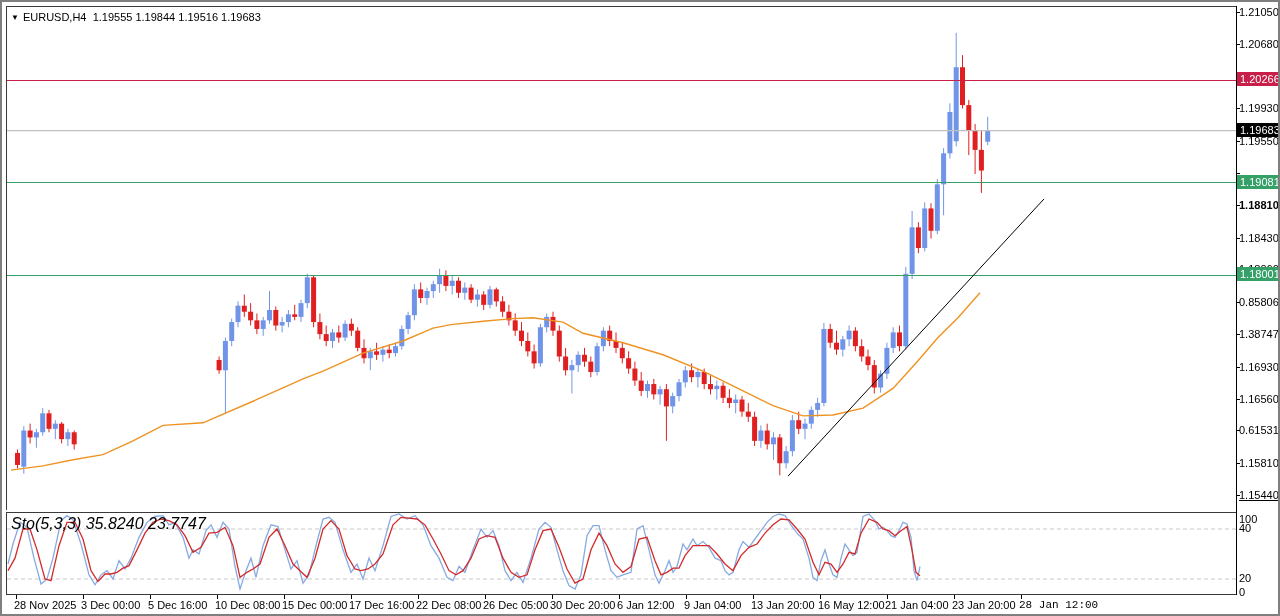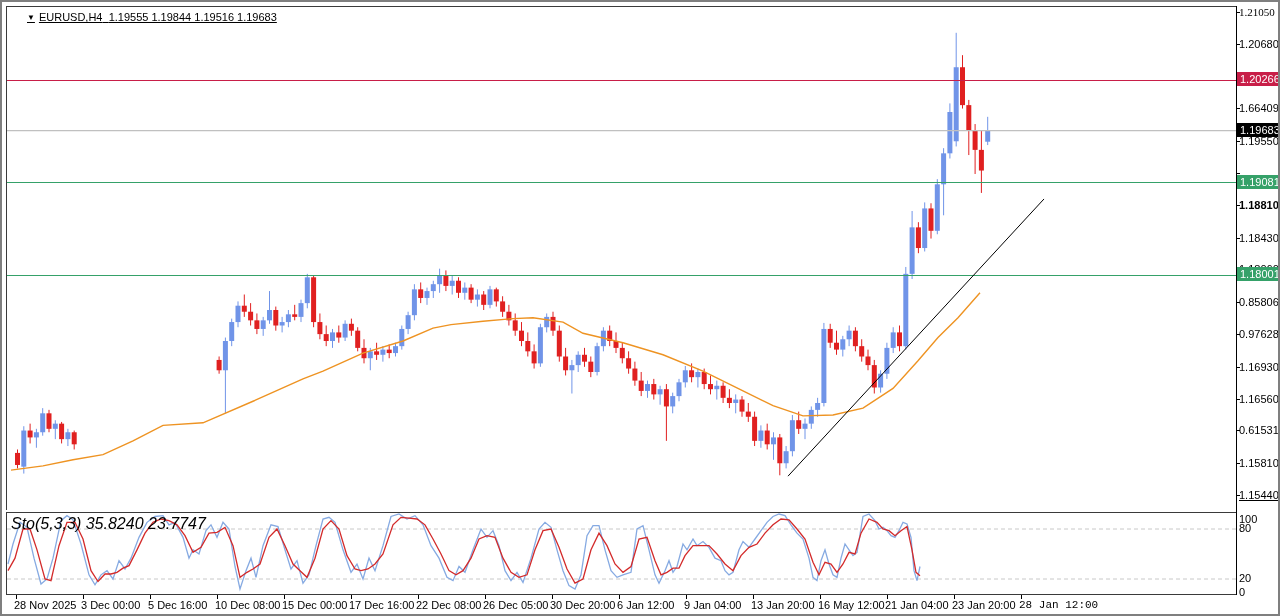--- a/index.html
+++ b/index.html
@@ -11,21 +11,21 @@
   #indicator-pane{position:absolute;left:4px;top:510px;width:1230px;height:83px;background:#fff;
     border-top:1px solid #3a3a3a;border-left:1px solid #3a3a3a;border-bottom:1px solid #3a3a3a;}
   #chart-pane svg,#indicator-pane svg{position:absolute;left:0;top:0;}
   #price-axis{position:absolute;left:1234px;top:4px;width:44px;height:589px;background:#fff;
     border-left:1px solid #000;}
   .ptick{position:absolute;left:2px;height:13px;line-height:13px;font-size:11px;color:#000;white-space:nowrap;}
   .ptickmark{position:absolute;left:-1px;width:4px;height:1px;background:#000;}
   .ptag{position:absolute;left:0px;width:44px;height:14px;line-height:14px;font-size:11px;
     color:#fff;padding-left:3px;white-space:nowrap;}
   .stolabel{position:absolute;left:2px;height:11px;line-height:11px;font-size:11px;color:#000;}
-  #symbol-label{position:absolute;left:20px;top:4px;font-size:11px;color:#000;white-space:nowrap;z-index:5;text-decoration:underline;}
+  #symbol-label{position:absolute;left:4px;top:4px;font-size:11px;color:#000;white-space:nowrap;z-index:5;}
   #symbol-label .tri{font-size:8px;vertical-align:1px;margin-right:4px;}
   #sto-label{position:absolute;left:4px;top:2px;font-size:16px;color:#000;z-index:5;white-space:nowrap;font-style:italic;}
   #time-axis{position:absolute;left:4px;top:594px;width:1230px;height:18px;background:#fff;}
   .tlabel{position:absolute;top:3px;font-size:11px;color:#000;white-space:nowrap;}
   .ttick{position:absolute;top:-1px;width:1px;height:4px;background:#000;}
 </style>
 </head>
 <body>
 
 <div id="terminal">
@@ -581,57 +581,57 @@
         <line x1="0" y1="16" x2="1229" y2="16" stroke="#c8c8c8" stroke-width="1" stroke-dasharray="4 3"></line>
         <line x1="0" y1="66" x2="1229" y2="66" stroke="#c8c8c8" stroke-width="1" stroke-dasharray="4 3"></line>
         <polyline points="1,51 6,31 13,9.333333333333329 20,14.333333333333329 27,45.166666666666664 34,71 40,66 46,45.166666666666664 54,7.666666666666664 60,2.6666666666666643 66,6.833333333333329 74,31 82,61.833333333333336 88,71.83333333333333 94,61.833333333333336 100,57.666666666666664 106,66 112,47.666666666666664 118,56 124,45.166666666666664 132,24.33333333333333 140,9.333333333333329 148,3.5 156,2.6666666666666643 162,11.833333333333329 168,9.333333333333329 176,24.33333333333333 182,45.166666666666664 186,36.83333333333333 192,41 199,17.666666666666664 204,11.833333333333329 210,24.33333333333333 216,9.333333333333329 222,16 228,53.5 233,76 239,57.666666666666664 244,45.166666666666664 249,64.33333333333333 256,32.666666666666664 264,11.833333333333329 271,13.5 278,36.83333333333333 284,56 290,47.666666666666664 296,70.16666666666667 302,61.833333333333336 309,32.666666666666664 316,6 322,4.333333333333329 328,9.333333333333329 336,36.83333333333333 344,59.333333333333336 350,51 356,66 362,45.166666666666664 368,57.666666666666664 376,32.666666666666664 384,3.5 392,1 400,6 408,2.6666666666666643 416,11.833333333333329 424,32.666666666666664 432,45.166666666666664 440,64.33333333333333 446,67.66666666666667 452,53.5 458,59.333333333333336 466,36.83333333333333 474,16 480,24.33333333333333 486,17.666666666666664 492,32.666666666666664 498,57.666666666666664 504,67.66666666666667 510,59.333333333333336 516,69.33333333333333 524,45.166666666666664 532,16 538,9.333333333333329 544,14.333333333333329 550,36.83333333333333 556,57.666666666666664 562,72.66666666666667 568,76 574,61.833333333333336 580,22.666666666666664 586,12.666666666666664 592,12.666666666666664 598,36.83333333333333 604,57.666666666666664 610,64.33333333333333 616,61.833333333333336 624,59.333333333333336 630,16 636,12.666666666666664 642,36.83333333333333 648,61.833333333333336 652,70.16666666666667 658,57.666666666666664 662,47.666666666666664 666,59.333333333333336 670,53.5 676,31 680,36.83333333333333 686,26 690,32.666666666666664 696,28.5 702,34.33333333333333 708,45.166666666666664 714,47.666666666666664 718,57.666666666666664 722,61.833333333333336 726,59.333333333333336 732,36.83333333333333 736,28.5 742,34.33333333333333 748,26 754,17.666666666666664 760,9.333333333333329 766,3.5 772,1 778,2.6666666666666643 784,11.833333333333329 790,20.166666666666664 796,26 802,45.166666666666664 806,64.33333333333333 810,67.66666666666667 814,47.666666666666664 818,36.83333333333333 822,51 826,61.833333333333336 830,64.33333333333333 834,45.166666666666664 838,31 842,36.83333333333333 846,42.666666666666664 850,39.33333333333333 856,3.5 862,1 868,7.666666666666664 872,16 876,14.333333333333329 880,17.666666666666664 884,22.666666666666664 888,24.33333333333333 892,17.666666666666664 896,9.333333333333329 900,11 904,24.33333333333333 907,57.666666666666664 910,67.66666666666667 913,53.5" fill="none" stroke="#86aae2" stroke-width="1.3"></polyline>
         <polyline points="1,57.666666666666664 8,45.166666666666664 16,16 23,16 30,36.83333333333333 38,66 44,67.66666666666667 52,32.666666666666664 60,9.333333333333329 68,9.333333333333329 76,26 84,57.666666666666664 91,68.5 98,61 104,61 110,59.333333333333336 116,55.166666666666664 122,52.666666666666664 130,36.83333333333333 138,20.166666666666664 146,9.333333333333329 154,6 162,7.666666666666664 170,11.833333333333329 178,22.666666666666664 186,39.33333333333333 194,34.33333333333333 202,20.166666666666664 210,19.33333333333333 218,14.333333333333329 226,32.666666666666664 233,64.33333333333333 240,59.333333333333336 246,56 253,51 262,24.33333333333333 270,16 278,32.666666666666664 286,51 293,57.666666666666664 300,64.33333333333333 308,45.166666666666664 316,16 324,7.666666666666664 332,16 340,42.666666666666664 348,56 354,57.666666666666664 361,56 368,51 376,41 386,11.833333333333329 394,4.333333333333329 402,5.166666666666664 410,6 418,11.833333333333329 426,26 434,41 442,57.666666666666664 449,61.833333333333336 456,57.666666666666664 464,45.166666666666664 472,26 480,22.666666666666664 488,24.33333333333333 496,45.166666666666664 504,59.333333333333336 512,64.33333333333333 520,61.833333333333336 528,36.83333333333333 536,17.666666666666664 544,16 552,34.33333333333333 560,56 568,70.16666666666667 576,66 584,36.83333333333333 592,20.166666666666664 600,32.666666666666664 608,51 616,59.333333333333336 624,53.5 632,26 640,24.33333333333333 648,47.666666666666664 654,61.833333333333336 660,59.333333333333336 666,55.166666666666664 672,55.166666666666664 678,42.666666666666664 686,32.666666666666664 694,32.666666666666664 702,32.666666666666664 710,41 718,51 726,57.666666666666664 734,42.666666666666664 742,34.33333333333333 750,31 758,20.166666666666664 766,11.833333333333329 774,6 782,6.833333333333329 790,16 798,26 806,49.33333333333333 812,61.833333333333336 818,49.33333333333333 824,51 830,59.333333333333336 836,51 842,39.33333333333333 848,41 854,20.166666666666664 862,6 870,9.333333333333329 876,16 882,17.666666666666664 888,22.666666666666664 894,17.666666666666664 900,13.5 905,36.83333333333333 909,59.333333333333336 913,62.666666666666664" fill="none" stroke="#d32a2a" stroke-width="1.3"></polyline>
       </svg>
     <div id="sto-label">Sto(5,3,3) 35.8240 23.7747</div>
   </div>
 
   <div id="price-axis">
       <div class="ptickmark" style="top: 6px;"></div>
-      <div class="ptick" style="top: 0px; font-family: Liberation Serif, serif;">1.21050</div>
+      <div class="ptick" style="top: 0px;">1.21050</div>
       <div class="ptickmark" style="top: 37.8533px;"></div>
       <div class="ptick" style="top: 31.8533px;">1.20680</div>
       <div class="ptickmark" style="top: 69.7066px;"></div>
       <div class="ptick" style="top: 63.7066px;">1.20310</div>
       <div class="ptickmark" style="top: 102.421px;"></div>
-      <div class="ptick" style="top: 96.4208px;">1.66409</div>
+      <div class="ptick" style="top: 96.4208px;">1.19930</div>
       <div class="ptickmark" style="top: 135.135px;"></div>
       <div class="ptick" style="top: 129.135px;">1.19550</div>
       <div class="ptickmark" style="top: 166.988px;"></div>
       <div class="ptick" style="top: 168px;">1.19180</div>
       <div class="ptickmark" style="top: 198.842px;"></div>
       <div class="ptick" style="top: 192.842px; font-weight: bold;">1.18810</div>
       <div class="ptickmark" style="top: 231.556px;"></div>
       <div class="ptick" style="top: 225.556px;">1.18430</div>
       <div class="ptickmark" style="top: 263.409px;"></div>
       <div class="ptick" style="top: 257.409px;">1.18060</div>
       <div class="ptickmark" style="top: 296.123px;"></div>
       <div class="ptick" style="top: 290.123px;">0.85806</div>
       <div class="ptickmark" style="top: 327.977px;"></div>
-      <div class="ptick" style="top: 321.977px;">0.97628</div>
+      <div class="ptick" style="top: 321.977px;">1.38747</div>
       <div class="ptickmark" style="top: 360.691px;"></div>
       <div class="ptick" style="top: 354.691px;">1.16930</div>
       <div class="ptickmark" style="top: 392.544px;"></div>
       <div class="ptick" style="top: 386.544px;">1.16560</div>
       <div class="ptickmark" style="top: 424.397px;"></div>
       <div class="ptick" style="top: 418.397px;">0.61531</div>
       <div class="ptickmark" style="top: 457.112px;"></div>
       <div class="ptick" style="top: 451.112px;">1.15810</div>
       <div class="ptickmark" style="top: 488.965px;"></div>
       <div class="ptick" style="top: 482.965px; text-decoration: underline;">1.15440</div>
       <div class="ptag" style="top: 66.4946px; background: rgb(200, 30, 72);">1.20266</div>
       <div class="ptag" style="top: 116.685px; background: rgb(0, 0, 0);">1.19683</div>
       <div class="ptag" style="top: 168.511px; background: rgb(53, 161, 105);">1.19081</div>
       <div class="ptag" style="top: 261.488px; background: rgb(53, 161, 105);">1.18001</div>
       <div class="stolabel" style="top: 508px;">100</div>
-      <div class="stolabel" style="top: 517px;">80</div>
+      <div class="stolabel" style="top: 517px;">40</div>
       <div class="stolabel" style="top: 567px;">20</div>
       <div class="stolabel" style="top: 581px;">0</div>
     </div>
 
   <div id="time-axis">
       <div class="ttick" style="left: 10px;"></div>
       <div class="tlabel" style="left: 8px;">28 Nov 2025</div>
       <div class="ttick" style="left: 77px;"></div>
       <div class="tlabel" style="left: 75px;">3 Dec 00:00</div>
       <div class="ttick" style="left: 144px;"></div>

